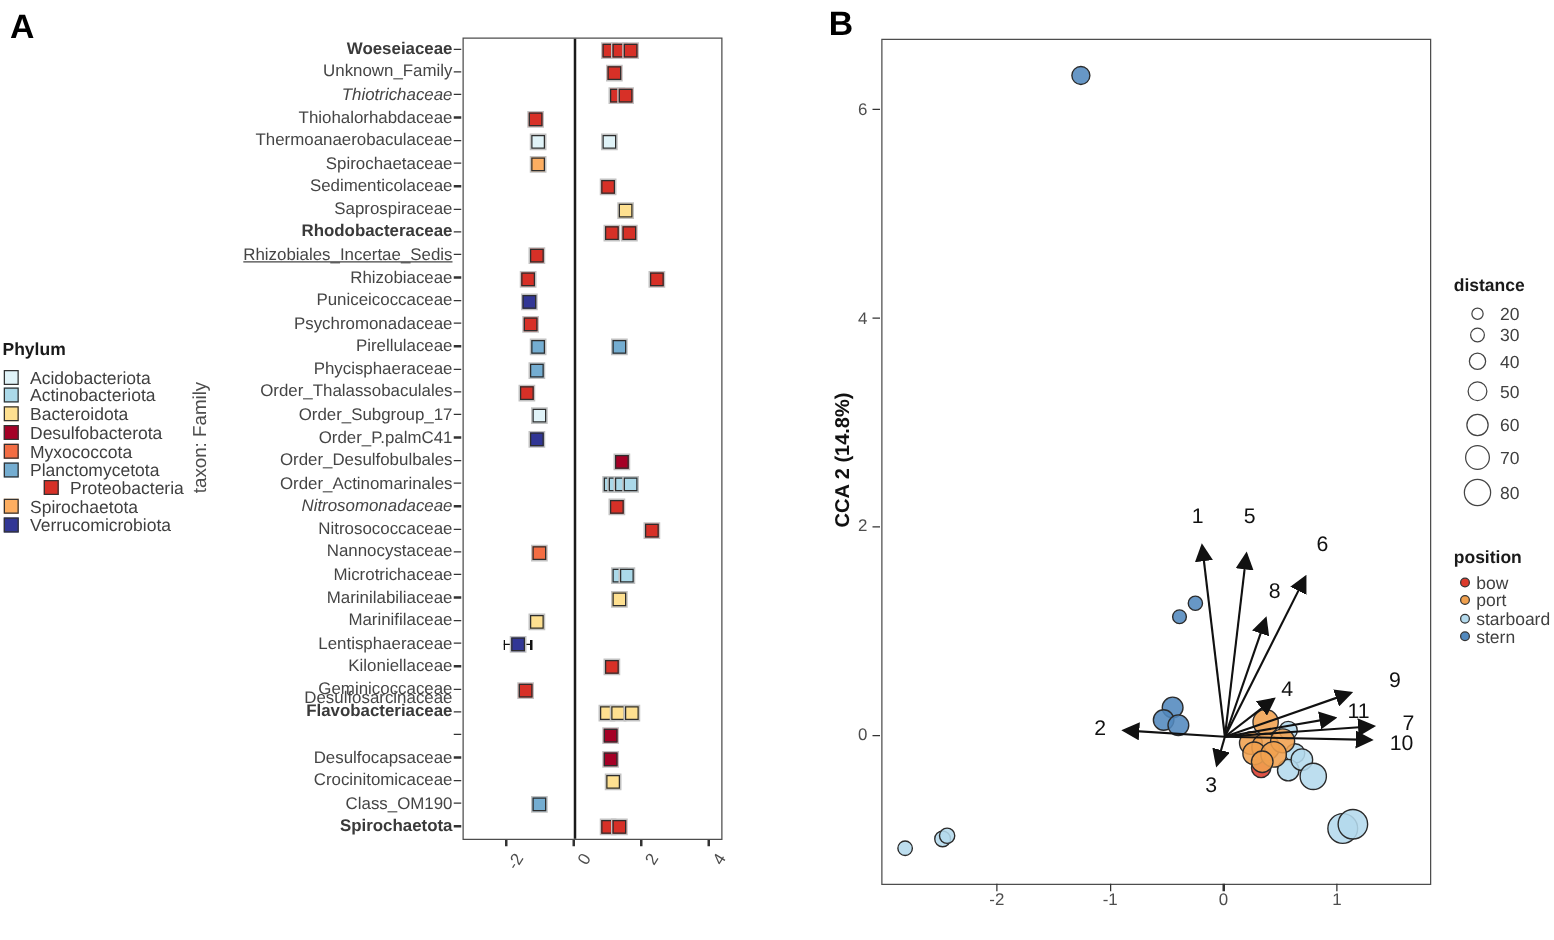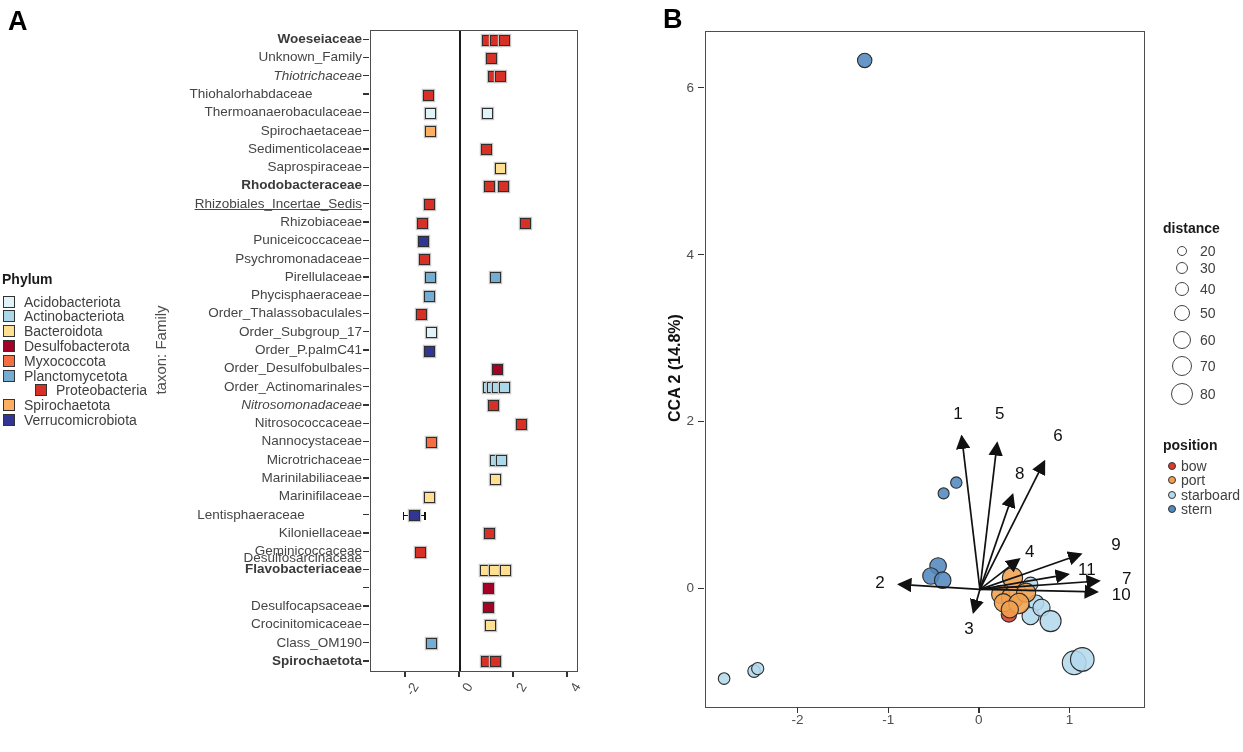--- a/index.html
+++ b/index.html
@@ -91,21 +91,21 @@
       <div class="legA-row" style="top: 412.4px;">
         <div class="legA-swatch" style="background: rgb(49, 54, 149);"></div>
         <div class="legA-text">Verrucomicrobiota</div>
       </div>
     </div>
   <div id="taxonLabel">taxon: Family</div>
   <div id="famLabels">
       <div class="fam-label b" style="top: 30.1429px;">Woeseiaceae</div>
       <div class="fam-label" style="top: 48.4286px;">Unknown_Family</div>
       <div class="fam-label i" style="top: 66.7143px;">Thiotrichaceae</div>
-      <div class="fam-label" style="top: 85px; text-align: center;">Thiohalorhabdaceae</div>
+      <div class="fam-label" style="top: 85px;">Thiohalorhabdaceae</div>
       <div class="fam-label" style="top: 103.286px;">Thermoanaerobaculaceae</div>
       <div class="fam-label" style="top: 121.571px;">Spirochaetaceae</div>
       <div class="fam-label" style="top: 139.857px;">Sedimenticolaceae</div>
       <div class="fam-label" style="top: 158.143px;">Saprospiraceae</div>
       <div class="fam-label b" style="top: 176.429px;">Rhodobacteraceae</div>
       <div class="fam-label" style="top: 194.714px; text-decoration: underline;">Rhizobiales_Incertae_Sedis</div>
       <div class="fam-label" style="top: 213px;">Rhizobiaceae</div>
       <div class="fam-label" style="top: 231.286px;">Puniceicoccaceae</div>
       <div class="fam-label" style="top: 249.571px;">Psychromonadaceae</div>
       <div class="fam-label" style="top: 267.857px;">Pirellulaceae</div>
@@ -114,21 +114,21 @@
       <div class="fam-label" style="top: 322.714px;">Order_Subgroup_17</div>
       <div class="fam-label" style="top: 341px;">Order_P.palmC41</div>
       <div class="fam-label" style="top: 359.286px;">Order_Desulfobulbales</div>
       <div class="fam-label" style="top: 377.571px;">Order_Actinomarinales</div>
       <div class="fam-label i" style="top: 395.857px;">Nitrosomonadaceae</div>
       <div class="fam-label" style="top: 414.143px;">Nitrosococcaceae</div>
       <div class="fam-label" style="top: 432.429px;">Nannocystaceae</div>
       <div class="fam-label" style="top: 450.714px;">Microtrichaceae</div>
       <div class="fam-label" style="top: 469px;">Marinilabiliaceae</div>
       <div class="fam-label" style="top: 487.286px;">Marinifilaceae</div>
-      <div class="fam-label" style="top: 505.571px; text-align: center;">Lentisphaeraceae</div>
+      <div class="fam-label" style="top: 505.571px;">Lentisphaeraceae</div>
       <div class="fam-label" style="top: 523.857px;">Kiloniellaceae</div>
       <div class="fam-label" style="top: 542.143px;">Geminicoccaceae</div>
       <div class="fam-label b" style="top: 560.429px;">Flavobacteriaceae</div>
       <div class="fam-label" style="top: 549px;">Desulfosarcinaceae</div>
       <div class="fam-label" style="top: 597px;">Desulfocapsaceae</div>
       <div class="fam-label" style="top: 615.286px;">Crocinitomicaceae</div>
       <div class="fam-label" style="top: 633.571px;">Class_OM190</div>
       <div class="fam-label b" style="top: 651.857px;">Spirochaetota</div>
     </div>
   <div id="plotA">

